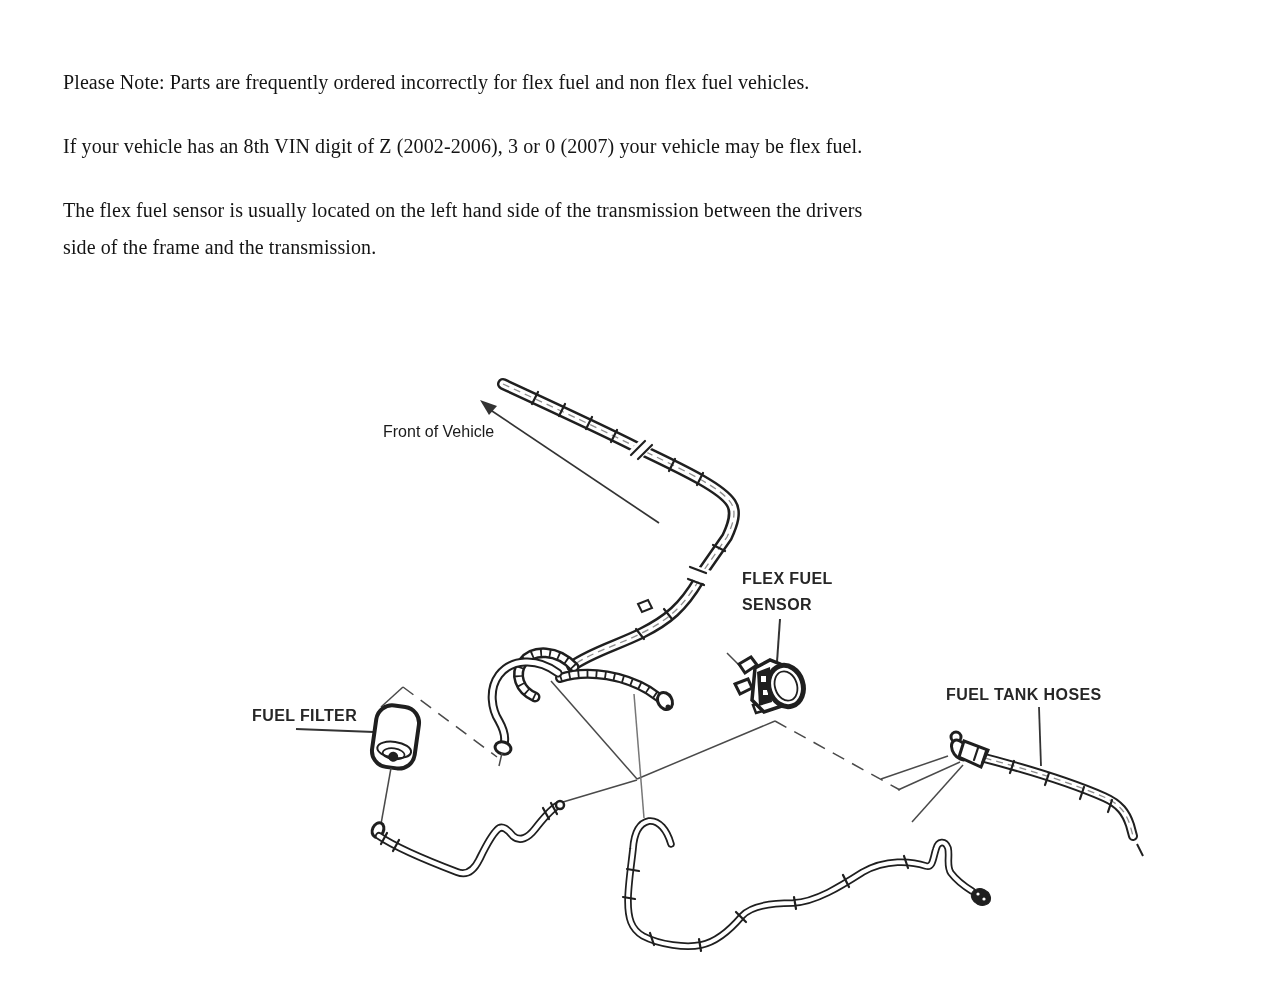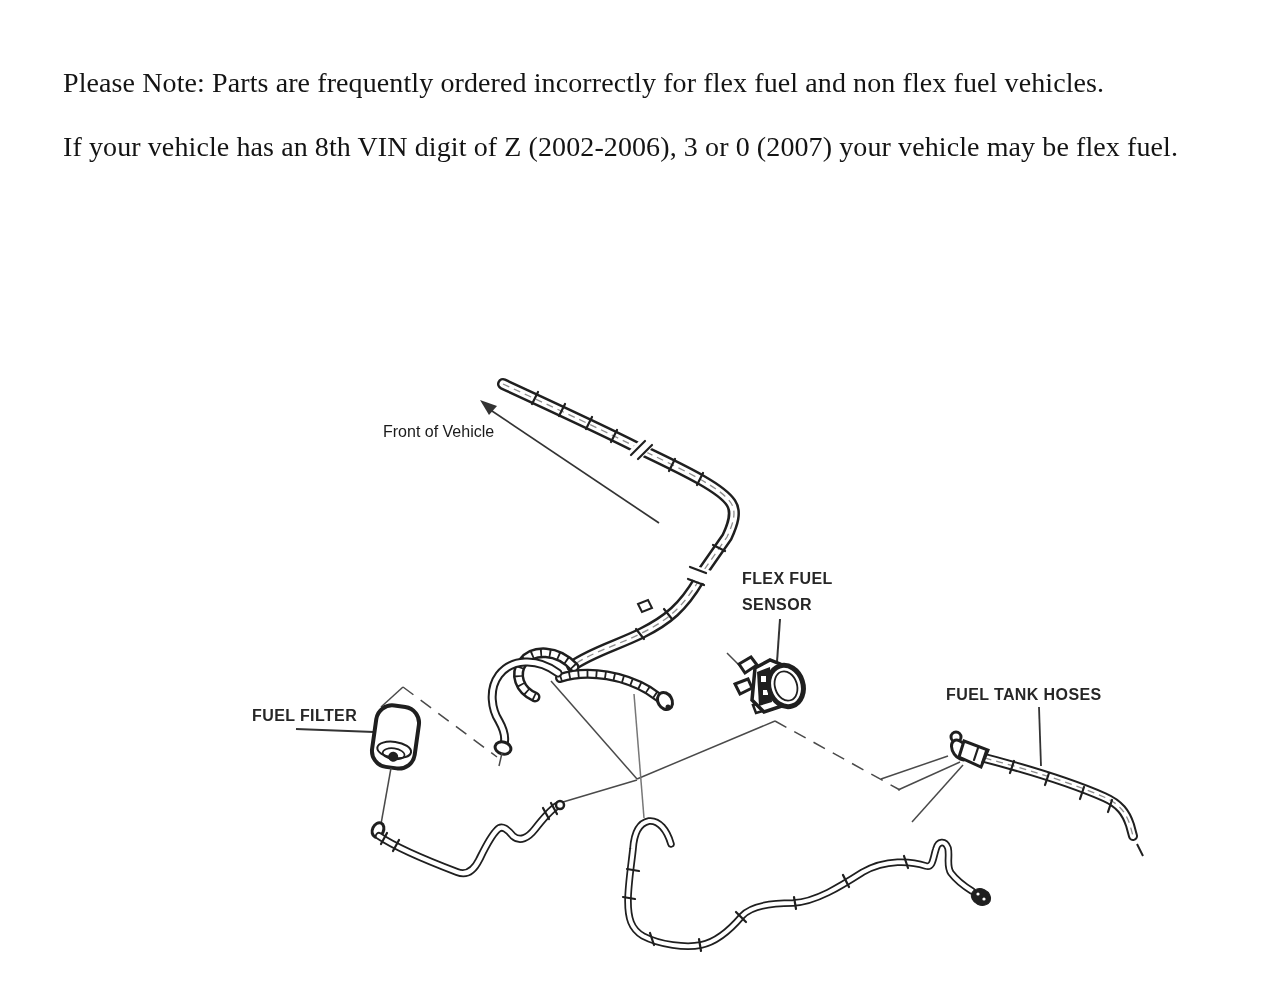--- a/index.html
+++ b/index.html
@@ -1,18 +1,18 @@
 <!DOCTYPE html>
 <html><head>
 <meta charset="utf-8">
 <style>
   html,body{margin:0;padding:0;background:#ffffff;width:1280px;height:989px;overflow:hidden;}
   .page{position:relative;width:1280px;height:989px;background:#ffffff;font-family:"Liberation Serif",serif;}
   .notice{position:absolute;left:63px;top:64px;width:1190px;color:#141414;z-index:2;}
-  .para{font-size:28px;line-height:37px;letter-spacing:0.1px;margin:0 0 27px 0;}
+  .para{font-size:20px;line-height:37px;letter-spacing:0.1px;margin:0 0 27px 0;}
   .para .line{display:block;white-space:nowrap;}
   .diagram-svg{position:absolute;left:0;top:0;width:1280px;height:989px;z-index:1;}
 
   
   .t-out{fill:none;stroke:#1f1f1f;stroke-linecap:round;}
   .t-in{fill:none;stroke:#ffffff;stroke-linecap:round;}
   .t-mid{fill:none;stroke:#8d8d8d;stroke-width:1.3;stroke-dasharray:7 5;}
   .t-rib{fill:none;stroke:#1f1f1f;stroke-dasharray:1.8 7.2;stroke-linecap:butt;}
   .thin{stroke:#4a4a4a;stroke-width:1.5;fill:none;}
   .dash{stroke-dasharray:13 9;}
@@ -28,20 +28,22 @@
 <div class="page">
 
   <div class="notice">
     <p class="para">
       <span class="line">Please Note: Parts are frequently ordered incorrectly for flex fuel and non flex fuel vehicles.</span>
     </p>
     <p class="para">
       <span class="line">If your vehicle has an 8th VIN digit of Z (2002-2006), 3 or 0 (2007) your vehicle may be flex fuel.</span>
     </p>
     <p class="para">
+      <span class="line">The flex fuel sensor is usually located on the left hand side of the transmission between the drivers</span>
+      <span class="line">side of the frame and the transmission.</span>
     </p>
   </div>
 
   <svg class="diagram-svg" viewBox="0 0 1280 989" xmlns="http://www.w3.org/2000/svg">
 
     <defs>
       <path id="p-b1" d="M503,384 C555,408 613,435 638,448"></path>
       <path id="p-b2" d="M646,452 C690,473 722,489 731,503 C737,512 733,524 727,537 L704,570"></path>
       <path id="p-b3" d="M699,580 C683,607 668,620 642,633 C618,645 592,652 572,666"></path>
       <path id="p-ch" d="M574,667 C557,649 533,649 523,662 C514,674 519,690 535,697"></path>

